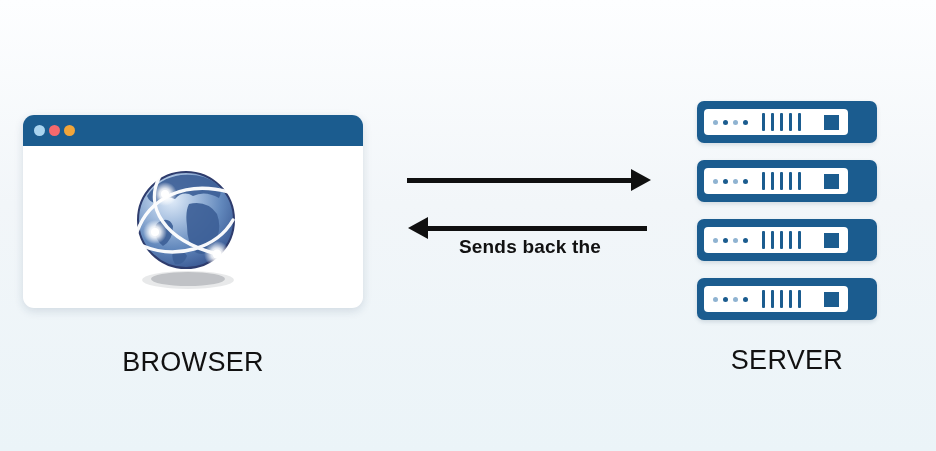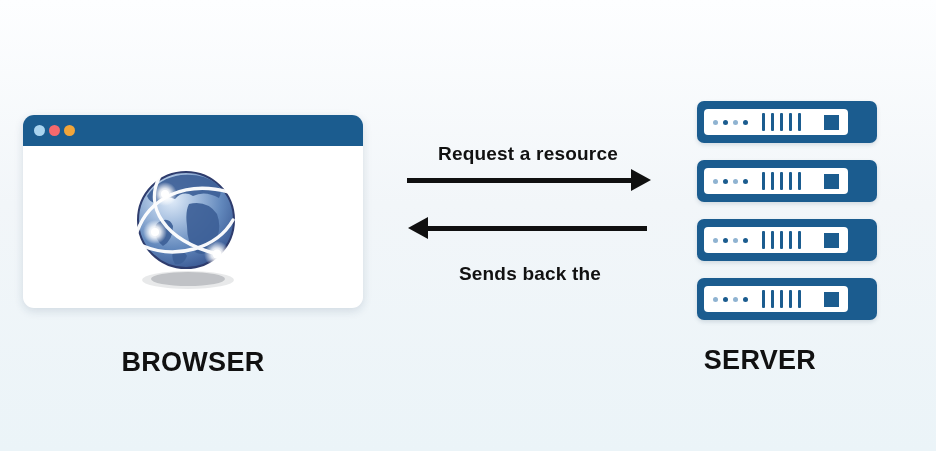--- a/index.html
+++ b/index.html
@@ -35,21 +35,21 @@
   .globe { position:absolute; left:106px; top:51px; }
 
   
   .flow-label {
     position:absolute;
     font-weight:bold; font-size:19px; letter-spacing:.2px;
     color:var(--label-text);
     text-align:center; line-height:27px;
   }
   .request-label  { left:400px; top:140px; width:256px; }
-  .response-label { left:410px; top:260px; width:240px; }
+  .response-label { left:410px; top:233px; width:240px; }
 
   .arrow-line { position:absolute; height:5px; background:var(--arrow); }
   .arrow-line.to-right { left:407px; top:178px; width:224px; }
   .arrow-line.to-right::after {
     content:""; position:absolute; right:-20px; top:-9px;
     width:0; height:0;
     border-left:20px solid var(--arrow);
     border-top:11px solid transparent;
     border-bottom:11px solid transparent;
   }
@@ -84,26 +84,26 @@
   .s-dot  { width:5px; height:5px; border-radius:50%; }
   .s-dot.light { background:var(--server-dot-light); }
   .s-dot.dark  { background:var(--accent); }
   .s-slits { display:flex; gap:6px; }
   .s-slit  { width:3px; height:18px; background:var(--accent); border-radius:1px; }
   .s-square { width:15px; height:15px; background:var(--accent); margin-left:auto; }
 
   
   .entity-label {
     position:absolute;
-    font-weight:bold; font-size:27px; letter-spacing:.3px;
+    font-weight:normal; font-size:27px; letter-spacing:.3px;
     color:var(--label-text);
     text-align:center;
   }
   .browser-entity-label { left:23px;  top:347px; width:340px; }
-  .server-entity-label  { left:670px; top:345px; width:180px; }
+  .server-entity-label  { left:697px; top:345px; width:180px; }
 </style>
 </head>
 <body>
 
 <div class="stage">
 
   <div class="browser-window">
     <div class="browser-titlebar">
       <span class="tl-dot blue"></span>
       <span class="tl-dot red"></span>
@@ -150,21 +150,20 @@
           <circle cx="36" cy="28" r="4" fill="#ffffff"></circle>
         <circle cx="26" cy="66" r="12" fill="url(#nodeGlow)"></circle>
           <circle cx="26" cy="66" r="4" fill="#ffffff"></circle>
         <circle cx="88" cy="88" r="13" fill="url(#nodeGlow)"></circle>
           <circle cx="88" cy="88" r="4.5" fill="#ffffff"></circle>
       </g>
     </svg>
   </div>
   <div class="entity-label browser-entity-label">BROWSER</div>
 
-  <div class="flow-label request-label">Request a resource</div>
   <div class="arrow-line to-right"></div>
 
   <div class="arrow-line to-left"></div>
   <div class="flow-label response-label">
     <div>Sends back the</div>
   </div>
 
   <div class="server-stack">
       <div class="server-unit">
         <div class="server-panel">

